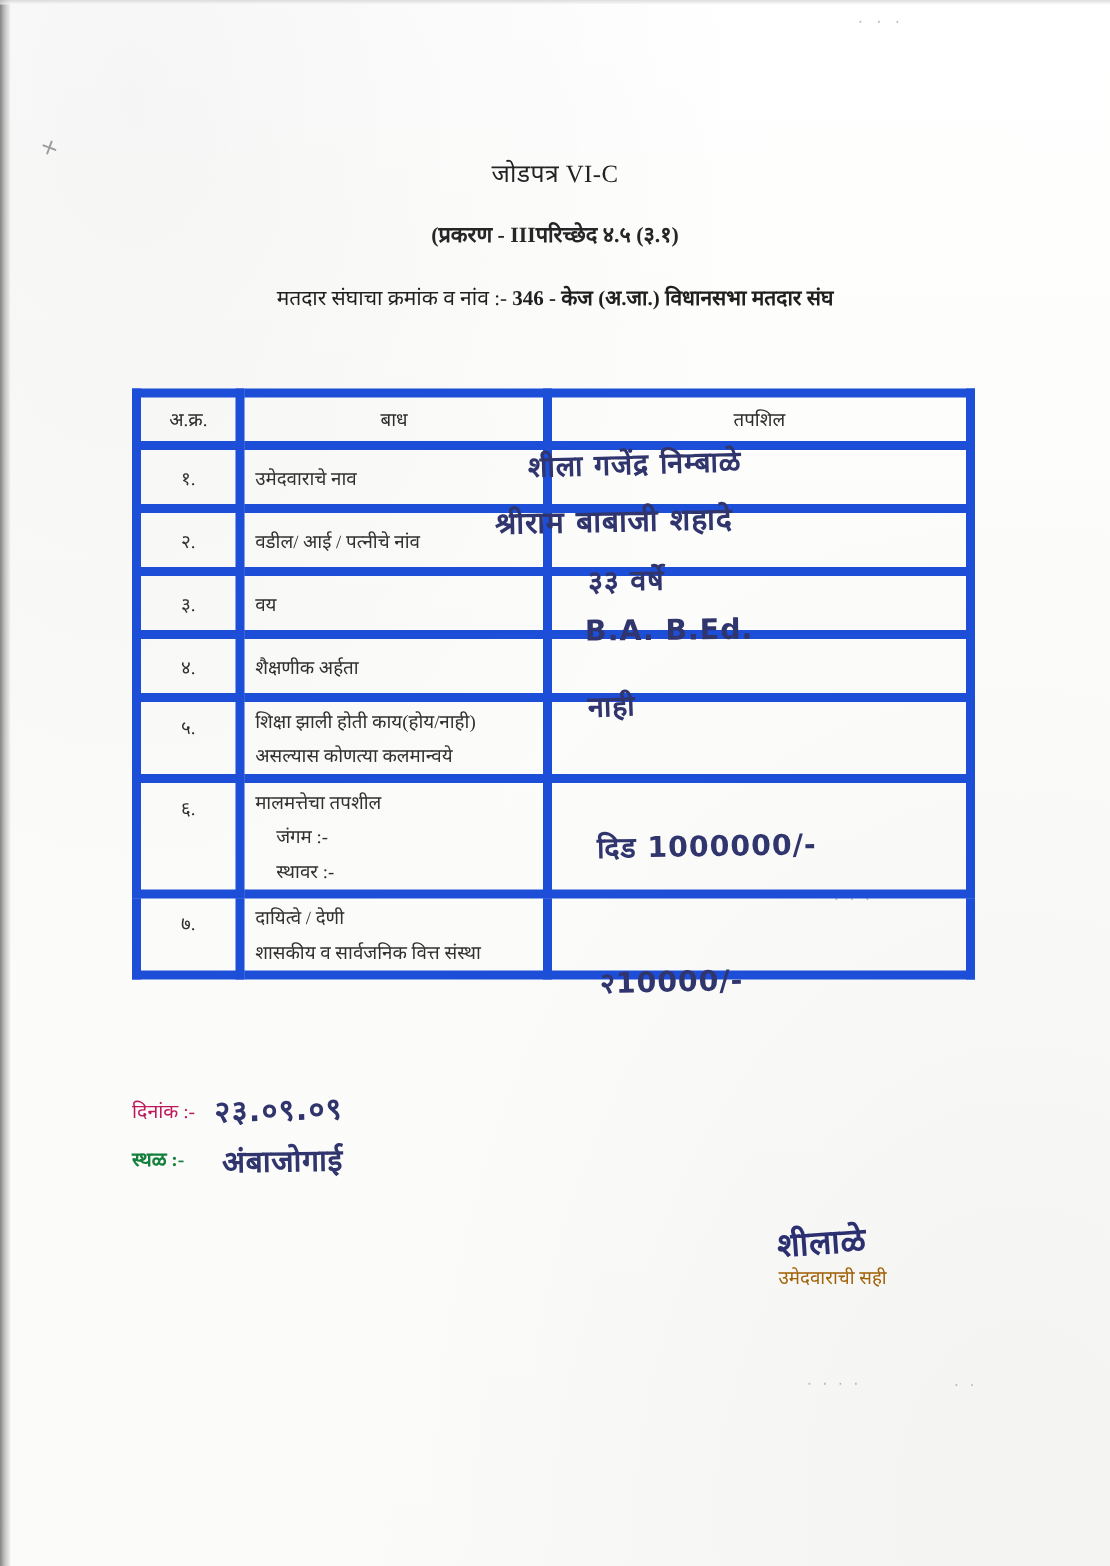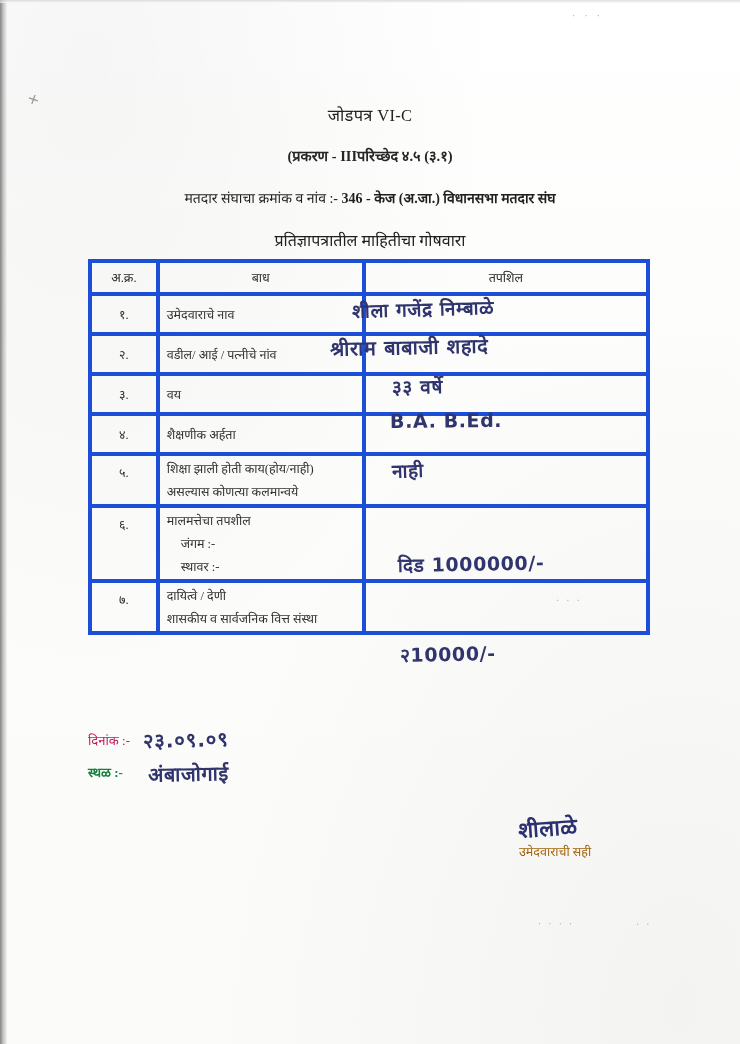--- a/index.html
+++ b/index.html
@@ -90,21 +90,21 @@
   table.form {
     position: absolute;
     left: 88px;
     top: 259px;
     width: 562px;
     border-collapse: collapse;
     font-size: 12.5px;
     color: #303030;
   }
   table.form td, table.form th {
-    border: 4px solid #1d4ed8;
+    border: 6px solid #1d4ed8;
     padding: 4px 7px;
     vertical-align: middle;
     font-weight: normal;
   }
   table.form th {
     text-align: center;
     font-size: 12.5px;
     padding: 6px 4px;
     color: #2c2c2c;
   }
@@ -216,21 +216,20 @@
     <div class="smudge sm4">. .</div>
     <div class="smudge sm5">· ·  · ·</div>
 
     <div class="h-title" style="top:103px;">जोडपत्र VI-C</div>
     <div class="h-sub" style="top:145px;font-weight:bold;">(प्रकरण  - IIIपरिच्छेद ४.५ (३.१)</div>
 
     <div class="h-line3" style="top:188px;">
       <span class="thin">मतदार संघाचा क्रमांक व नांव :-  </span><span>346 - केज (अ.जा.) विधानसभा मतदार संघ</span>
     </div>
 
-    <div class="h-line4" style="top:229px;">प्रतिज्ञापत्रातील माहितीचा गोषवारा</div>
 
     <table class="form">
       <thead>
         <tr>
           <th class="c-sr">अ.क्र.</th>
           <th class="c-it">बाध</th>
           <th class="c-det">तपशिल</th>
         </tr>
       </thead>
       <tbody>

